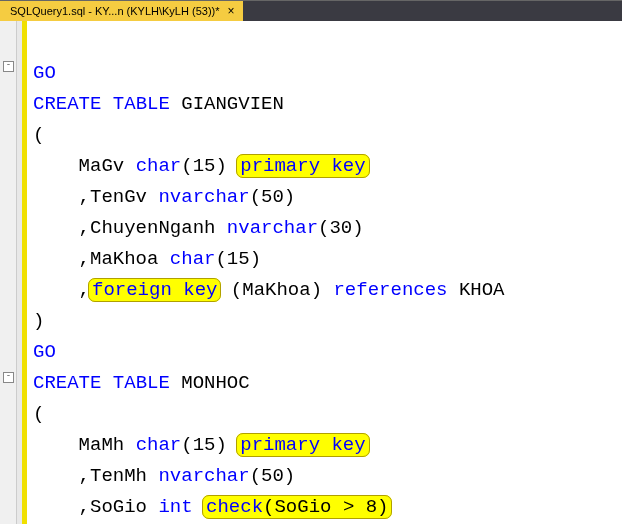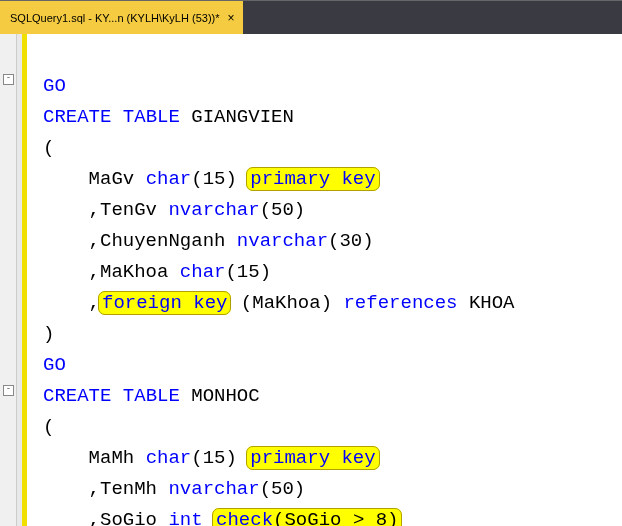--- a/index.html
+++ b/index.html
@@ -8,21 +8,21 @@
     font-family: Consolas, 'Courier New', monospace;
     font-size: 19px;
     background: #fff;
     width: 622px;
     height: 526px;
     overflow: hidden;
     border-top: 1px solid #666;
   }
   .tab-bar {
     background: #3a3a42;
-    height: 33px;
+    height: 20px;
     display: flex;
     align-items: stretch;
     text-align: right;
   }
   .tab {
     background: #f5cc41;
     color: #000;
     font-family: 'Segoe UI', Tahoma, sans-serif;
     font-size: 11px;
     padding: 3px 6px 3px 10px;
@@ -61,21 +61,21 @@
     font-size: 9px;
     line-height: 7px;
     text-align: center;
     color: #555;
   }
   .yellow-strip {
     width: 5px;
     background: #f0e000;
   }
   .code {
-    padding: 6px 0 0 16px;
+    padding: 6px 0 0 6px;
     line-height: 31px;
     white-space: pre;
     color: #000;
   }
   .kw-blue { color: #0000ff; }
   .hl {
     background: #ffff00;
     border: 1px solid #b0a000;
     border-radius: 7px;
     padding: 0 3px;

